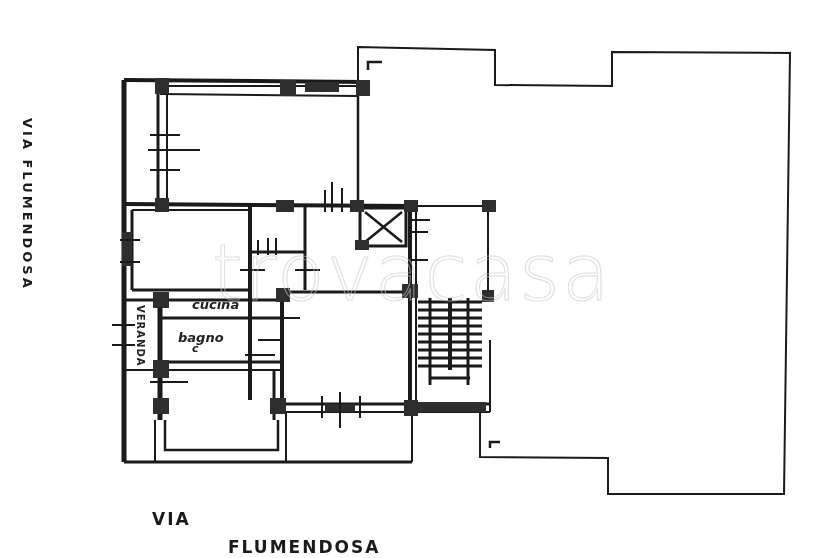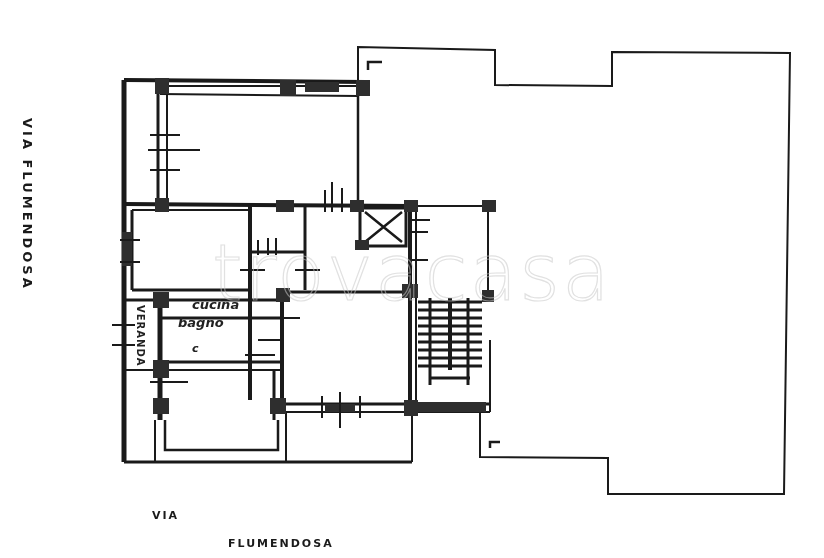--- a/index.html
+++ b/index.html
@@ -1,24 +1,24 @@
 <!DOCTYPE html>
 <html><head>
   <meta charset="utf-8">
   <style>
     html, body { margin: 0; padding: 0; background: #ffffff; }
     body { width: 824px; height: 558px; position: relative; overflow: hidden; font-family: "DejaVu Sans", sans-serif; }
     #plan { position: absolute; left: 0; top: 0; width: 824px; height: 558px; }
-    .street-label { position: absolute; font-family: "DejaVu Sans", sans-serif; font-weight: bold; color: #1a1a1a; letter-spacing: 2px; font-size: 11px; }
+    .street-label { position: absolute; font-family: "DejaVu Sans", sans-serif; font-weight: bold; color: #1a1a1a; letter-spacing: 2px; font-size: 17px; }
     .street-left { left: 20px; top: 118px; writing-mode: vertical-rl; transform: none; font-size: 13px; letter-spacing: 3px; }
     .street-bottom-via { left: 152px; top: 509px; }
     .street-bottom-name { left: 228px; top: 537px; }
     .room-label { position: absolute; font-family: "DejaVu Sans", sans-serif; font-style: italic; font-weight: bold; color: #222; font-size: 13px; }
     .label-cucina { left: 192px; top: 297px; }
-    .label-bagno { left: 178px; top: 315px; }
+    .label-bagno { left: 178px; top: 330px; }
     .label-bagno-c { left: 192px; top: 342px; font-size: 11px; }
     .label-veranda { left: 135px; top: 305px; writing-mode: vertical-rl; font-size: 10px; font-style: normal; letter-spacing: 1px; }
     .watermark { position: absolute; left: 212px; top: 228px; font-family: "DejaVu Sans", sans-serif; font-size: 78px; color: transparent; -webkit-text-stroke: 1.2px rgba(200,200,200,0.55); letter-spacing: 2px; font-weight: 300; pointer-events: none; }
   </style>
 </head>
 <body>
 
 <svg id="plan" viewBox="0 0 824 558" xmlns="http://www.w3.org/2000/svg">
   <g fill="none" stroke="#1a1a1a" stroke-width="2">
     <polyline points="358,200 358,47 495,50 495,85 612,86 612,52 790,53 784,494 608,494 608,458 480,457 480,410"></polyline>

